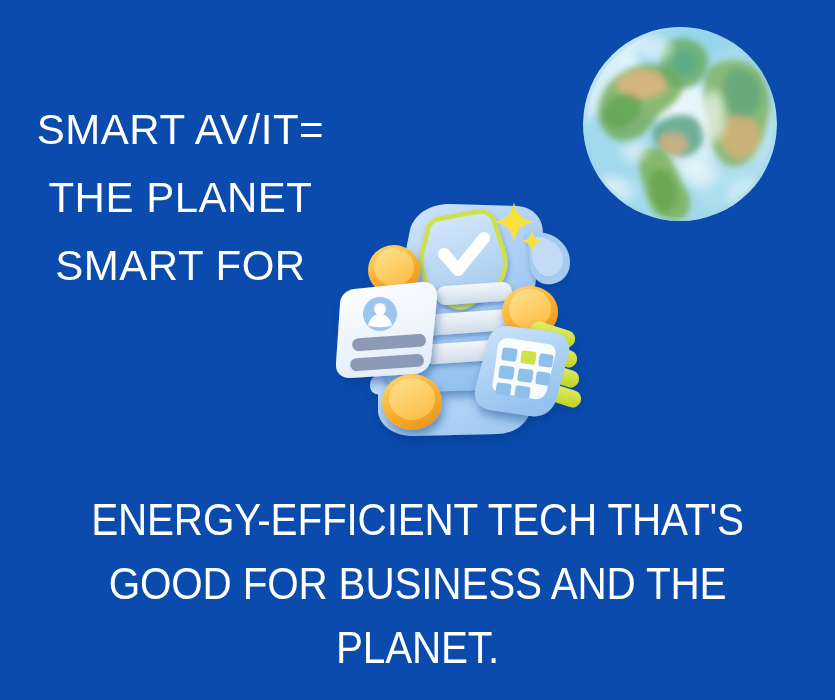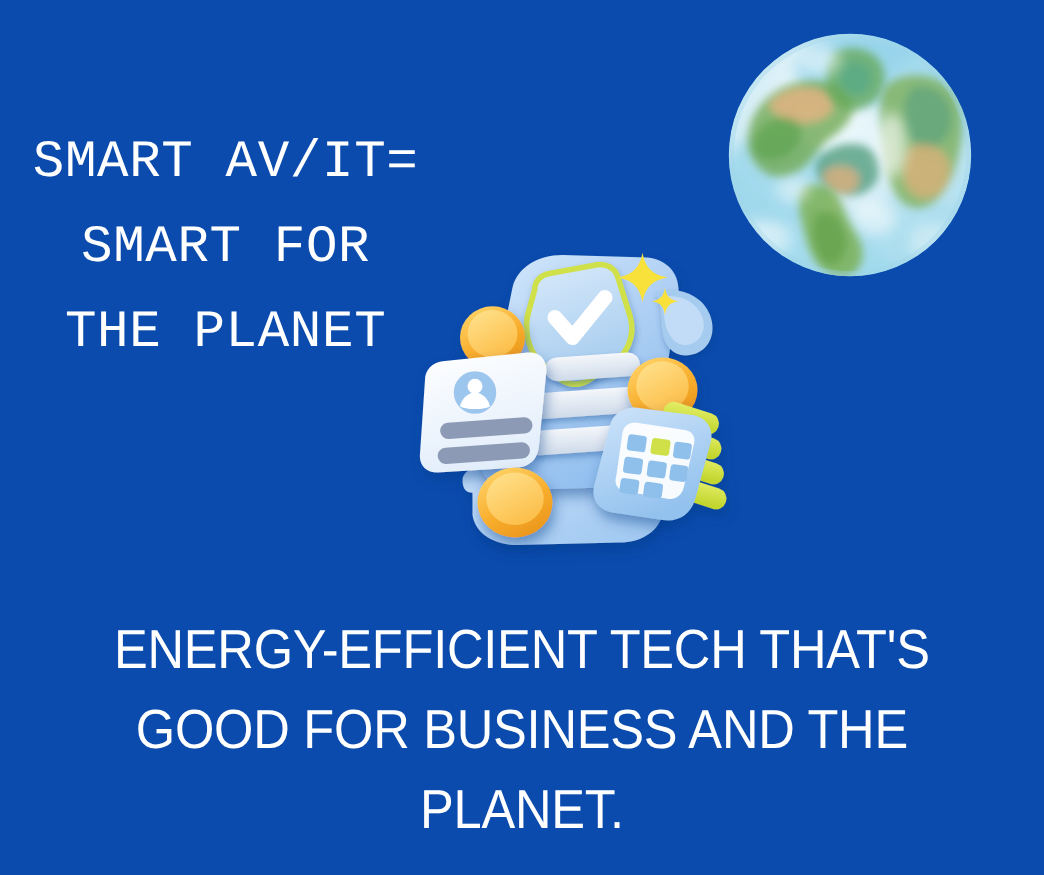--- a/index.html
+++ b/index.html
@@ -23,21 +23,21 @@
   }
 
   
   #headline {
     position: absolute;
     left: 8px;
     top: 96px;
     width: 345px;
     text-align: center;
     color: #ffffff;
-    font-family: Liberation Mono, monospace;
+    font-family: Liberation Sans, sans-serif;
     font-size: 42px;
     line-height: 68px;
     font-weight: 400;
     letter-spacing: 0.5px;
     text-transform: uppercase;
     white-space: nowrap;
   }
   #headline .hl-line { display: block; }
 
   
@@ -306,22 +306,22 @@
 
       <g filter="url(#softShadow)">
         <ellipse cx="94" cy="216" rx="30" ry="28" fill="url(#coinGrad)"></ellipse>
         <ellipse cx="94" cy="213" rx="23" ry="21" fill="url(#coinFace)"></ellipse>
       </g>
     </svg>
   </div>
 
   <div id="headline">
     <span class="hl-line">SMART AV/IT=</span>
+    <span class="hl-line">THE PLANET</span>
     <span class="hl-line">SMART FOR</span>
-    <span class="hl-line">THE PLANET</span>
   </div>
 
   <div id="tagline">
     <span class="tl-line">ENERGY-EFFICIENT TECH THAT'S</span>
     <span class="tl-line">GOOD FOR BUSINESS AND THE</span>
     <span class="tl-line">PLANET.</span>
   </div>
 
 </div>
 

